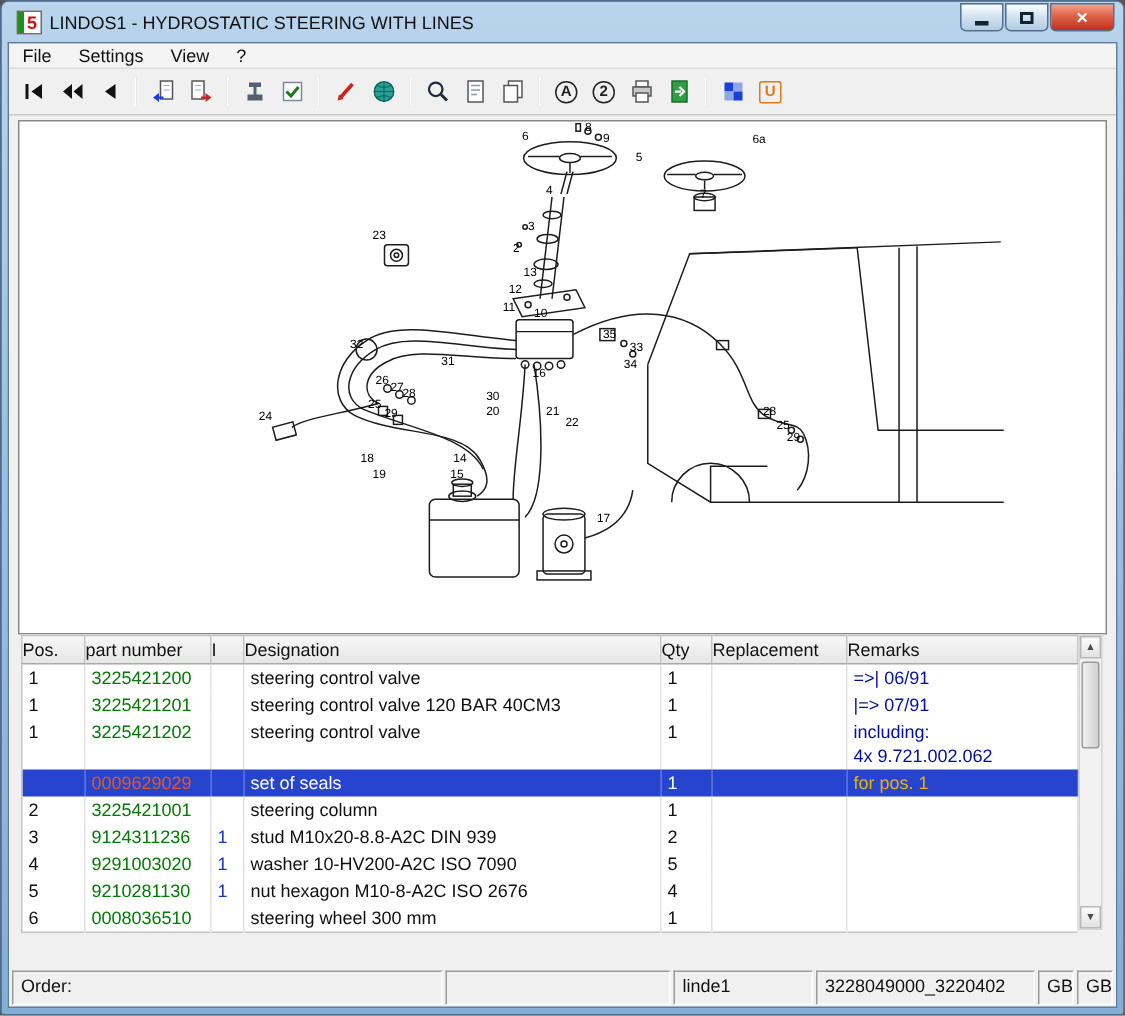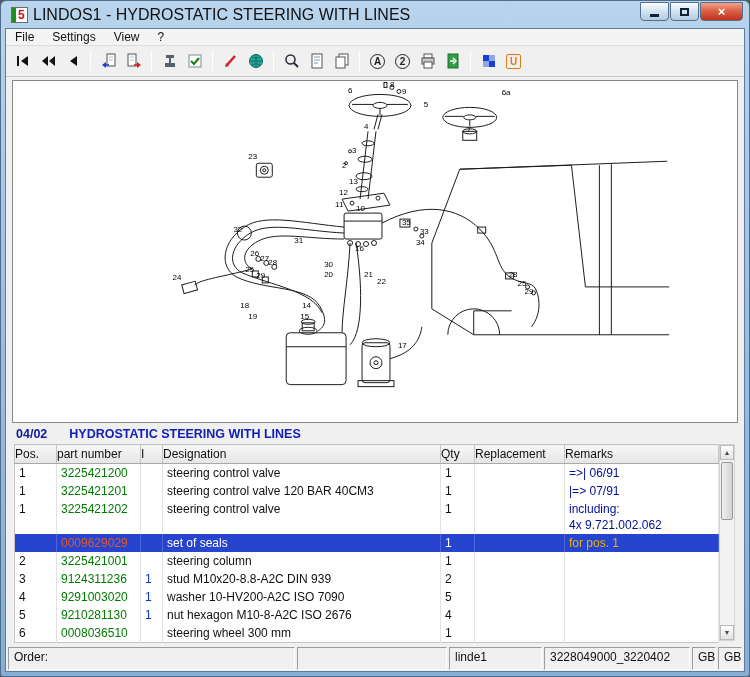--- a/index.html
+++ b/index.html
@@ -7,21 +7,21 @@
   body { background:#555; }
 
   
   .window { width:750px; height:677px; border:1px solid #4e6d8f; border-radius:6px 6px 3px 3px;
     background:linear-gradient(180deg,#b9d4ec 0%,#9cc0e2 45%,#86add4 100%);
     padding:0 4px 4px 4px; display:flex; flex-direction:column; }
   .titlebar { height:27px; display:flex; align-items:center; padding:0 2px 0 6px; }
   .app-icon { width:17px; height:16px; background:#fff; border:1px solid #6c6c6c; display:flex; align-items:center;
     font-weight:bold; font-size:12px; color:#cc1111; margin-right:5px; }
   .app-icon-bar { width:4px; height:14px; background:#1f8f1f; margin-right:2px; }
-  .title-text { font-size:16px; color:#101010; flex:1; white-space:nowrap; overflow:hidden; }
+  .title-text { font-size:12px; color:#101010; flex:1; white-space:nowrap; overflow:hidden; }
   .win-btns { display:flex; gap:1px; margin-top:-6px; }
   .win-btn { width:29px; height:19px; border:1px solid #54708e; border-radius:0 0 4px 4px;
     background:linear-gradient(180deg,#fdfeff,#d4e4f2 45%,#b3cbe1); display:flex; align-items:center; justify-content:center; }
   .win-btn.close { width:43px; background:linear-gradient(180deg,#f2a38c,#dd6248 45%,#c0311a); color:#fff; font-weight:bold; font-size:13px; }
   .glyph-min { width:9px; height:3px; background:#123; margin-top:8px; }
   .glyph-max { width:9px; height:8px; border:2px solid #123; }
 
   .client { flex:1; background:#f0f0f0; border:1px solid #5f7b9b; display:flex; flex-direction:column; overflow:hidden; }
 
   
@@ -361,24 +361,20 @@
             <text x="513" y="213" class="co">29</text>
             <text x="290" y="227" class="co">14</text>
             <text x="288" y="238" class="co">15</text>
             <text x="228" y="227" class="co">18</text>
             <text x="236" y="238" class="co">19</text>
             <text x="386" y="267" class="co">17</text>
           </g>
       </svg>
     </div>
 
-    <div class="section-header">
-      <span class="section-code">04/02</span>
-      <span class="section-title">HYDROSTATIC STEERING WITH LINES</span>
-    </div>
 
     <div class="table-area">
       <table>
         <colgroup>
           <col style="width:42px">
             <col style="width:84px">
             <col style="width:22px">
             <col style="width:278px">
           <col style="width:34px">
             <col style="width:90px">

